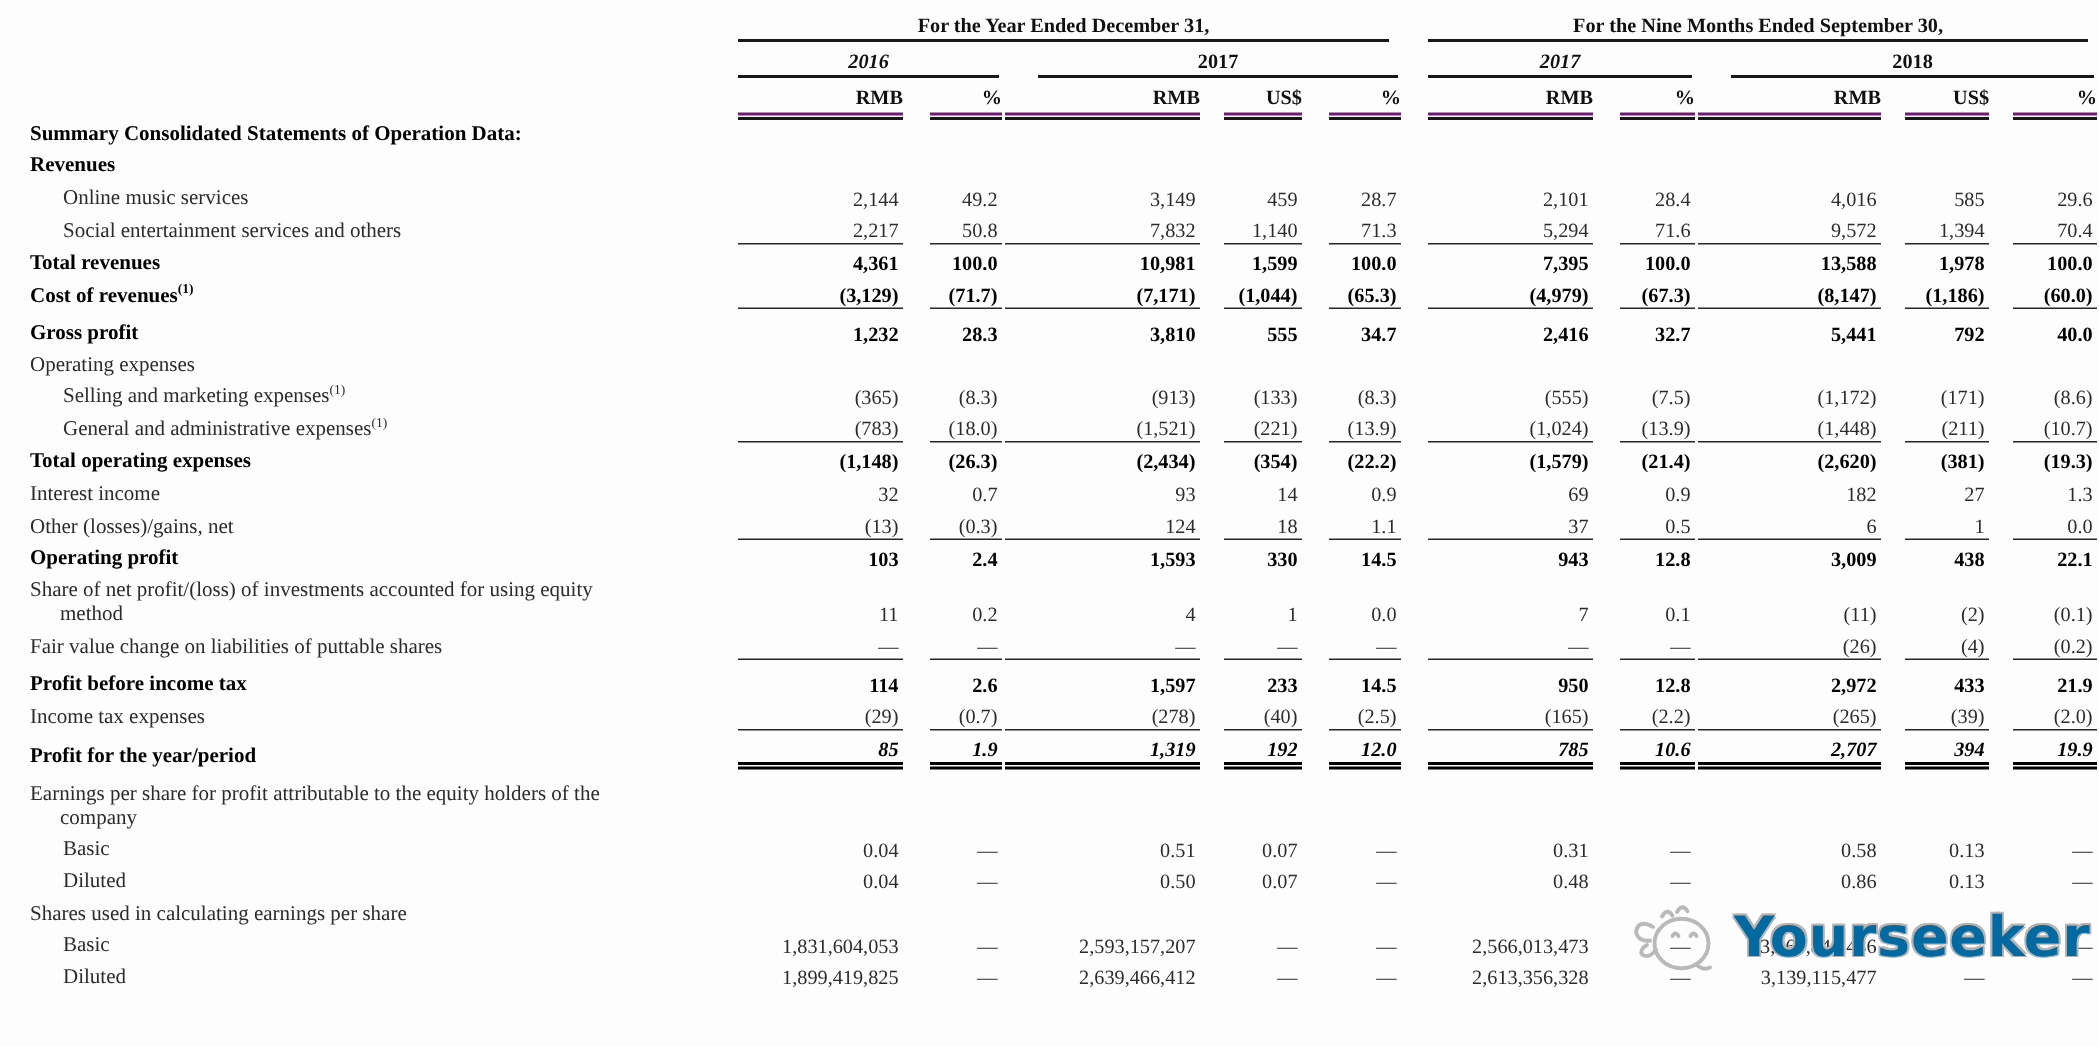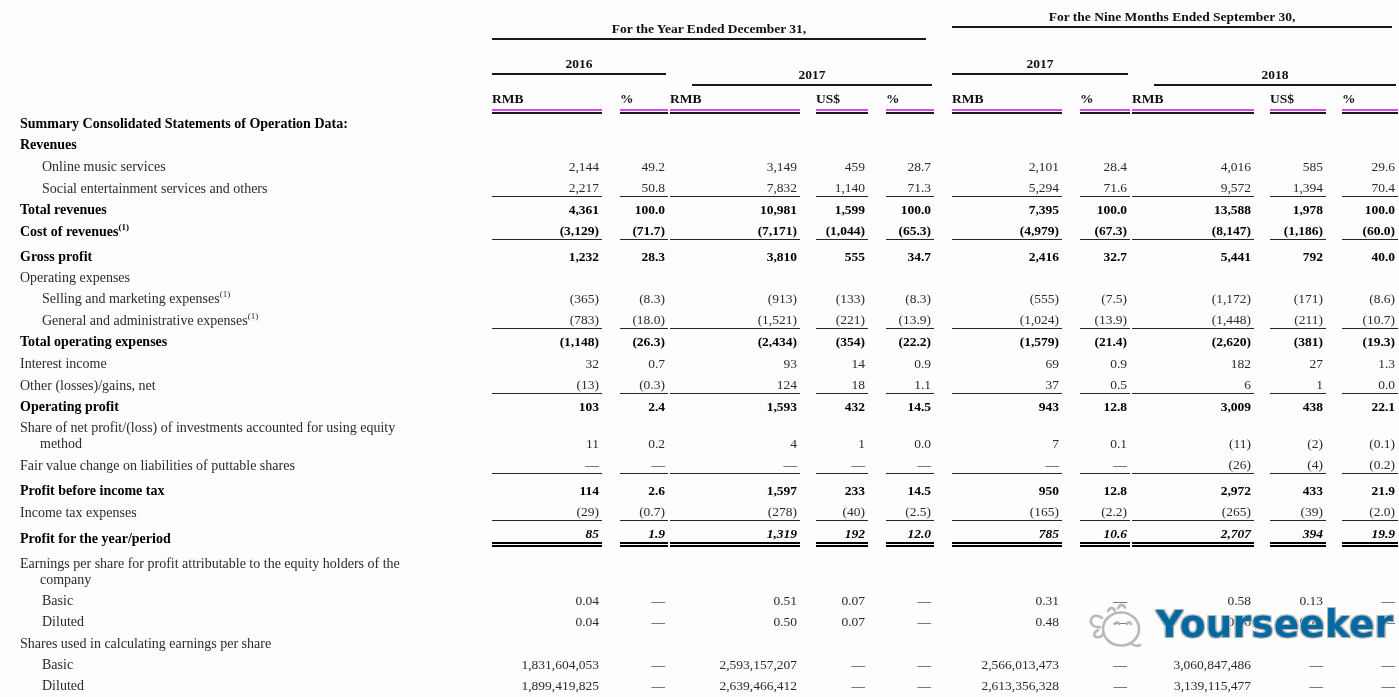--- a/index.html
+++ b/index.html
@@ -34,28 +34,28 @@
   th, td { vertical-align: bottom; font-size: 13.5px; line-height: 16px; padding: 2.6px 0; }
   thead th { font-weight: bold; color: #101010; }
 
   
   .hl {
     display: block; text-align: center;
     border-bottom: 2.2px solid #181818;
     padding-bottom: 1px;
   }
   th.grp1 .hl { margin: 0 8px 0 2px; }
-  th.grp2 .hl { margin: 0 6px 12px 2px; }
-  th.yr2  .hl { margin: 11px 2px; }
+  th.grp2 .hl { margin: 0 6px 0 2px; }
+  th.yr2  .hl { margin: 0 2px; font-style: italic; }
   th.yr3  .hl { margin-left: 24px; margin-right: 2px; }
 
   
   th.unit .v {
-    text-align: left;
-    border-bottom: 2px solid #d946ef;
+    text-align: right;
+    border-bottom: 2px solid #701a75;
     position: relative;
     padding-bottom: 2px;
   }
   th.unit .v::after {
     content: "";
     position: absolute; left: 0; right: 0; bottom: -5px;
     border-bottom: 2px solid #181818;
   }
   th.note-cell { text-align: center; font-size: 13.5px; padding-top: 6px; padding-bottom: 4px; }
 
@@ -621,21 +621,21 @@
           <td class="num c0">
             <div class="v">103</div>
           </td>
           <td class="num c1">
             <div class="v">2.4</div>
           </td>
           <td class="num c2">
             <div class="v">1,593</div>
           </td>
           <td class="num c3">
-            <div class="v">432</div>
+            <div class="v">330</div>
           </td>
           <td class="num c4">
             <div class="v">14.5</div>
           </td>
           <td></td>
           <td class="num c5">
             <div class="v">943</div>
           </td>
           <td class="num c6">
             <div class="v">12.8</div>

